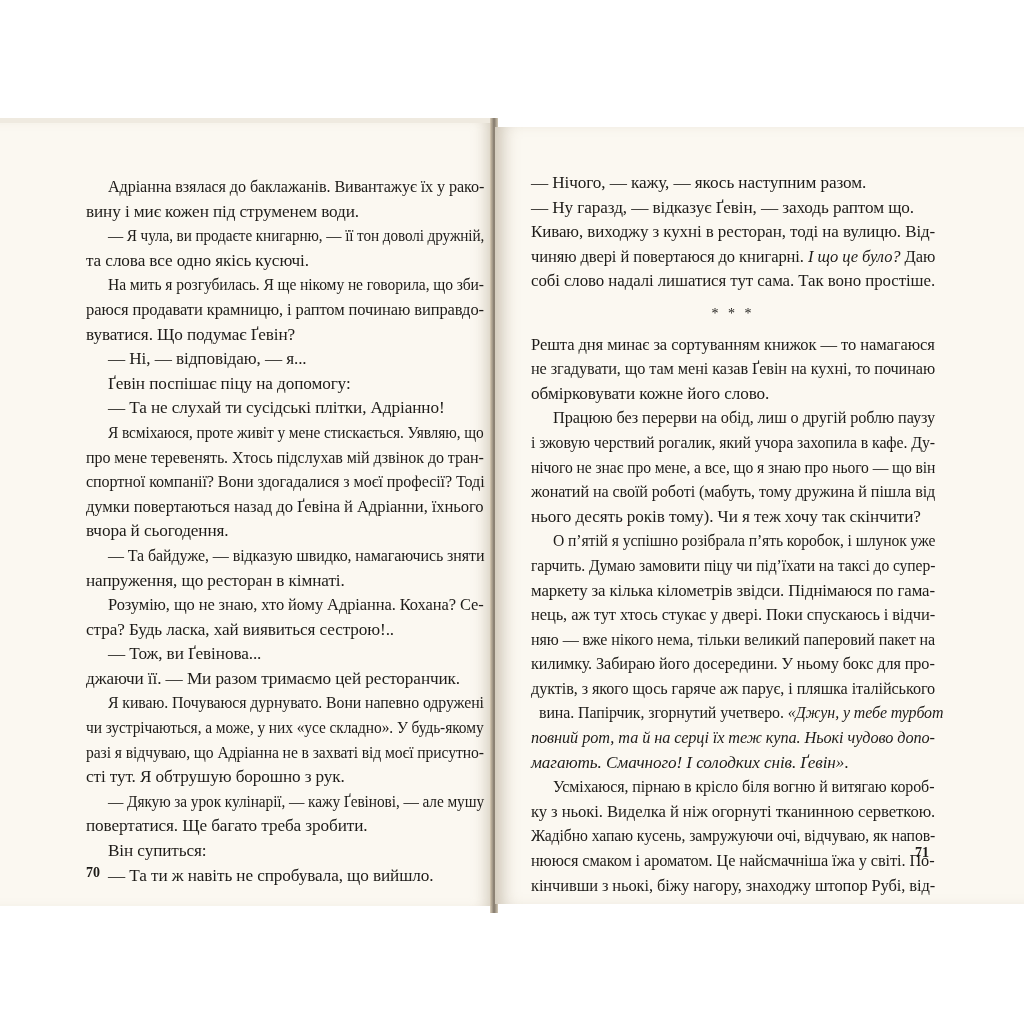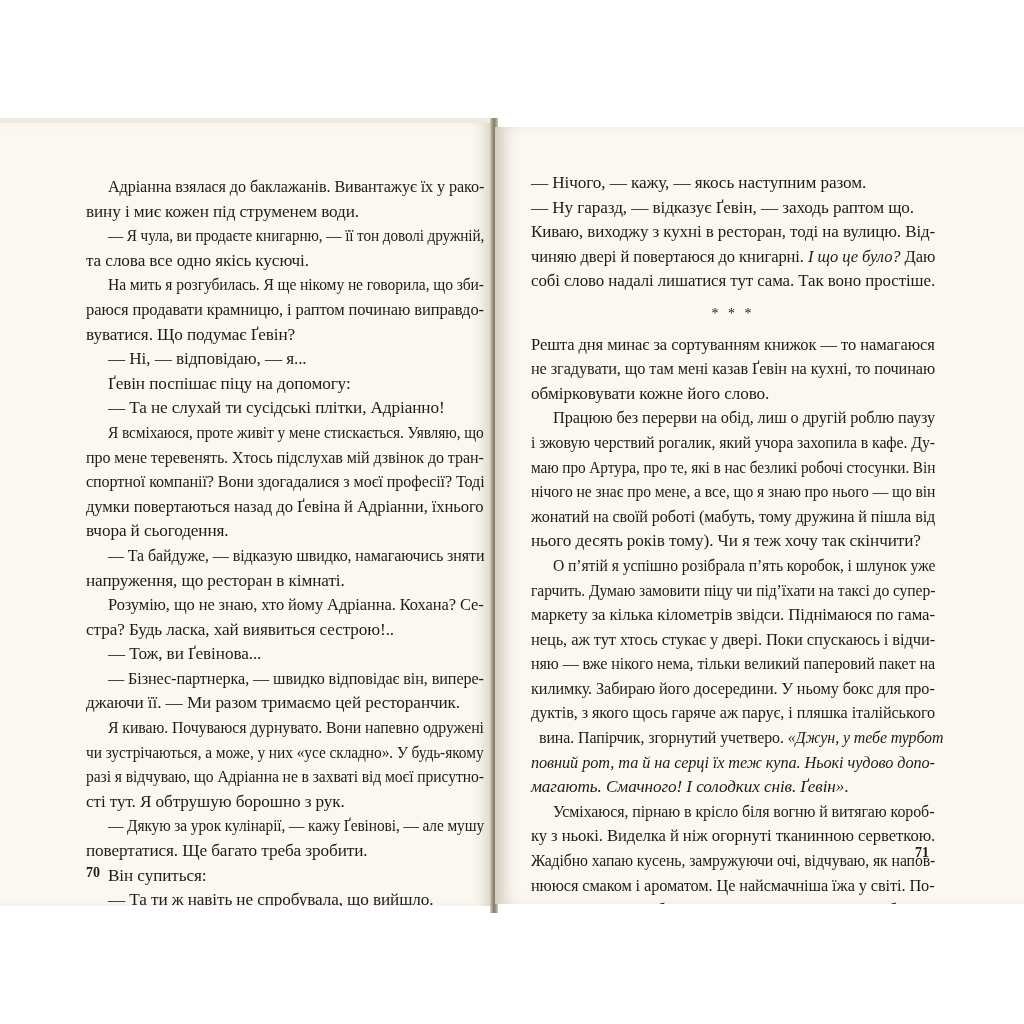--- a/index.html
+++ b/index.html
@@ -49,21 +49,20 @@
         <span class="line ind" style="transform-origin: left center; display: block;"><span style="display: inline-block; transform-origin: left center; transform: scaleX(0.897);"><span>Я всміхаюся, проте живіт у мене стискається. Уявляю, що</span></span></span>
         <span class="line" style="transform-origin: left center; display: block;"><span style="display: inline-block; transform-origin: left center; transform: scaleX(0.934);"><span>про мене теревенять. Хтось підслухав мій дзвінок до тран-</span></span></span>
         <span class="line" style="transform-origin: left center; display: block;"><span style="display: inline-block; transform-origin: left center; transform: scaleX(0.939);"><span>спортної компанії? Вони здогадалися з моєї професії? Тоді</span></span></span>
         <span class="line" style="transform-origin: left center; display: block;"><span style="display: inline-block; transform-origin: left center; transform: scaleX(0.968);"><span>думки повертаються назад до Ґевіна й Адріанни, їхнього</span></span></span>
         <span class="line"><span>вчора й сьогодення.</span></span>
         <span class="line ind" style="transform-origin: left center; display: block; text-align: right;"><span style="display: inline-block; transform-origin: left center; transform: scaleX(0.931);"><span>— Та байдуже, — відказую швидко, намагаючись зняти</span></span></span>
         <span class="line"><span>напруження, що ресторан в кімнаті.</span></span>
         <span class="line ind" style="transform-origin: left center; display: block;"><span style="display: inline-block; transform-origin: left center; transform: scaleX(0.959);"><span>Розумію, що не знаю, хто йому Адріанна. Кохана? Се-</span></span></span>
         <span class="line"><span>стра? Будь ласка, хай виявиться сестрою!..</span></span>
         <span class="line ind"><span>— Тож, ви Ґевінова...</span></span>
-        <span class="line ind" style="transform-origin: left center; display: block;"><span style="display: inline-block; transform-origin: left center; transform: scaleX(0.942);"><span>— Бізнес-партнерка, — швидко відповідає він, випере-</span></span></span>
         <span class="line"><span>джаючи її. — Ми разом тримаємо цей ресторанчик.</span></span>
         <span class="line ind" style="transform-origin: left center; display: block;"><span style="display: inline-block; transform-origin: left center; transform: scaleX(0.922);"><span>Я киваю. Почуваюся дурнувато. Вони напевно одружені</span></span></span>
         <span class="line" style="transform-origin: left center; display: block; text-align: right;"><span style="display: inline-block; transform-origin: left center; transform: scaleX(0.9);"><span>чи зустрічаються, а може, у них «усе складно». У будь-якому</span></span></span>
         <span class="line" style="transform-origin: left center; display: block;"><span style="display: inline-block; transform-origin: left center; transform: scaleX(0.911);"><span>разі я відчуваю, що Адріанна не в захваті від моєї присутно-</span></span></span>
         <span class="line"><span>сті тут. Я обтрушую борошно з рук.</span></span>
         <span class="line ind" style="transform-origin: left center; display: block;"><span style="display: inline-block; transform-origin: left center; transform: scaleX(0.895);"><span>— Дякую за урок кулінарії, — кажу Ґевінові, — але мушу</span></span></span>
         <span class="line"><span>повертатися. Ще багато треба зробити.</span></span>
         <span class="line ind"><span>Він супиться:</span></span>
         <span class="line ind"><span>— Та ти ж навіть не спробувала, що вийшло.</span></span>
       </div>
@@ -78,21 +77,20 @@
         <span class="line"><span>— Ну гаразд, — відказує Ґевін, — заходь раптом що.</span></span>
         <span class="line" style="transform-origin: left center; display: block;"><span style="display: inline-block; transform-origin: left center; transform: scaleX(0.988);"><span>Киваю, виходжу з кухні в ресторан, тоді на вулицю. Від-</span></span></span>
         <span class="line" style="transform-origin: left center; display: block;"><span style="display: inline-block; transform-origin: left center; transform: scaleX(0.962);"><span>чиняю двері й повертаюся до книгарні. </span><span class="ital">І що це було?</span><span> Даю</span></span></span>
         <span class="line" style="transform-origin: left center; display: block;"><span style="display: inline-block; transform-origin: left center; transform: scaleX(0.983);"><span>собі слово надалі лишатися тут сама. Так воно простіше.</span></span></span>
         <span class="stars">* * *</span>
         <span class="line" style="transform-origin: left center; display: block;"><span style="display: inline-block; transform-origin: left center; transform: scaleX(0.964);"><span>Решта дня минає за сортуванням книжок — то намагаюся</span></span></span>
         <span class="line" style="transform-origin: left center; display: block;"><span style="display: inline-block; transform-origin: left center; transform: scaleX(0.948);"><span>не згадувати, що там мені казав Ґевін на кухні, то починаю</span></span></span>
         <span class="line"><span>обмірковувати кожне його слово.</span></span>
         <span class="line ind" style="transform-origin: left center; display: block;"><span style="display: inline-block; transform-origin: left center; transform: scaleX(0.946);"><span>Працюю без перерви на обід, лиш о другій роблю паузу</span></span></span>
         <span class="line" style="transform-origin: left center; display: block;"><span style="display: inline-block; transform-origin: left center; transform: scaleX(0.924);"><span>і зжовую черствий рогалик, який учора захопила в кафе. Ду-</span></span></span>
-        <span class="line" style="transform-origin: left center; display: block;"><span style="display: inline-block; transform-origin: left center; transform: scaleX(0.892);"><span>маю про Артура, про те, які в нас безликі робочі стосунки. Він</span></span></span>
         <span class="line" style="transform-origin: left center; display: block;"><span style="display: inline-block; transform-origin: left center; transform: scaleX(0.91);"><span>нічого не знає про мене, а все, що я знаю про нього — що він</span></span></span>
         <span class="line" style="transform-origin: left center; display: block;"><span style="display: inline-block; transform-origin: left center; transform: scaleX(0.94);"><span>жонатий на своїй роботі (мабуть, тому дружина й пішла від</span></span></span>
         <span class="line"><span>нього десять років тому). Чи я теж хочу так скінчити?</span></span>
         <span class="line ind" style="transform-origin: left center; display: block;"><span style="display: inline-block; transform-origin: left center; transform: scaleX(0.912);"><span>О п’ятій я успішно розібрала п’ять коробок, і шлунок уже</span></span></span>
         <span class="line" style="transform-origin: left center; display: block;"><span style="display: inline-block; transform-origin: left center; transform: scaleX(0.91);"><span>гарчить. Думаю замовити піцу чи під’їхати на таксі до супер-</span></span></span>
         <span class="line" style="transform-origin: left center; display: block;"><span style="display: inline-block; transform-origin: left center; transform: scaleX(0.978);"><span>маркету за кілька кілометрів звідси. Піднімаюся по гама-</span></span></span>
         <span class="line" style="transform-origin: left center; display: block;"><span style="display: inline-block; transform-origin: left center; transform: scaleX(0.96);"><span>нець, аж тут хтось стукає у двері. Поки спускаюсь і відчи-</span></span></span>
         <span class="line" style="transform-origin: left center; display: block;"><span style="display: inline-block; transform-origin: left center; transform: scaleX(0.935);"><span>няю — вже нікого нема, тільки великий паперовий пакет на</span></span></span>
         <span class="line" style="transform-origin: left center; display: block;"><span style="display: inline-block; transform-origin: left center; transform: scaleX(0.944);"><span>килимку. Забираю його досередини. У ньому бокс для про-</span></span></span>
         <span class="line" style="transform-origin: left center; display: block;"><span style="display: inline-block; transform-origin: left center; transform: scaleX(0.944);"><span>дуктів, з якого щось гаряче аж парує, і пляшка італійського</span></span></span>

